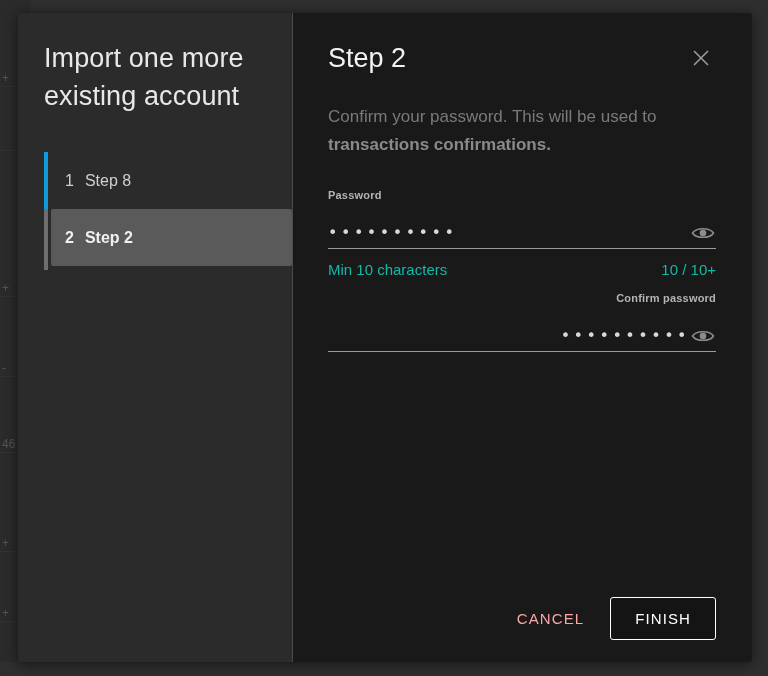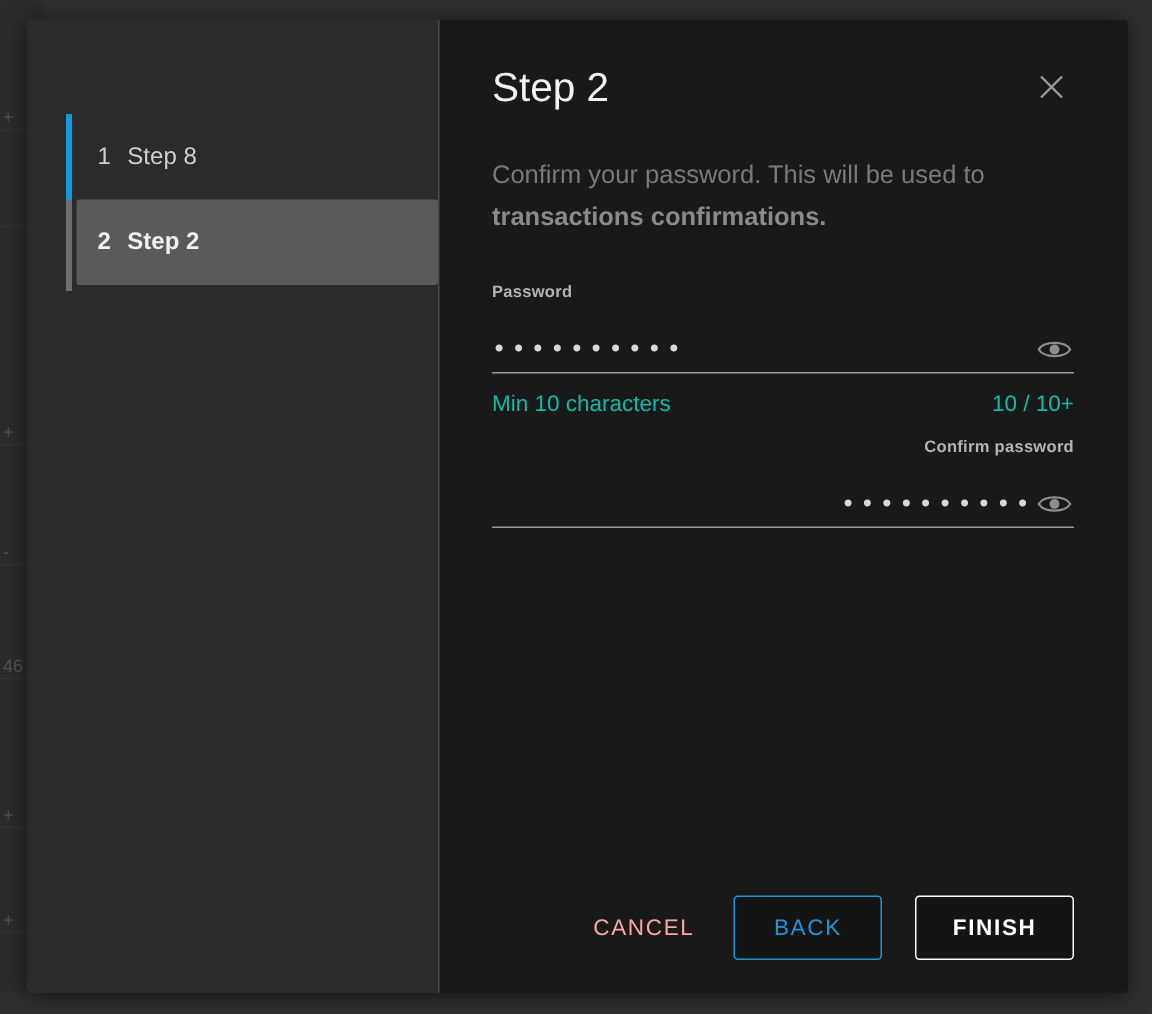--- a/index.html
+++ b/index.html
@@ -224,21 +224,21 @@
   #back-button {
     border: 1px solid #2196d4;
     color: #2196d4;
     padding: 12px 26px;
     border-radius: 3px;
     background: #141414;
   }
   #finish-button {
     border: 1px solid #ffffff;
     color: #ffffff;
-    font-weight: 700;
+    font-weight: 400;
     padding: 12px 24px;
     border-radius: 3px;
     background: #141414;
   }
 </style>
 </head>
 <body>
 
 <div id="backdrop">
   <div id="backdrop-strip">
@@ -250,20 +250,22 @@
     <div class="bg-row" style="top:535px">+</div>
     <div class="bg-row" style="top:605px">+</div>
   </div>
   <div id="backdrop-bottom"></div>
 </div>
 
 <div id="modal">
 
   <div id="left-panel">
 
+    <div id="modal-title">Import one more
+existing account</div>
 
     <div id="stepper">
       <div id="stepper-rail"></div>
       <div id="stepper-rail-active"></div>
 
       <div class="step-row">
         <span class="step-num">1</span>
         <span class="step-label">Step 8</span>
       </div>
 
@@ -324,19 +326,18 @@
               <circle cx="12" cy="8" r="3.3" fill="#8d8d8d"></circle>
             </svg>
           </div>
         </div>
       </div>
     </div>
 
     <div id="footer">
       <button class="btn" id="cancel-button">CANCEL</button>
 
-      <button class="btn" id="back-button">BACK</button>
 
       <button class="btn" id="finish-button">FINISH</button>
     </div>
 
   </div>
 </div>
 
 </body></html>

